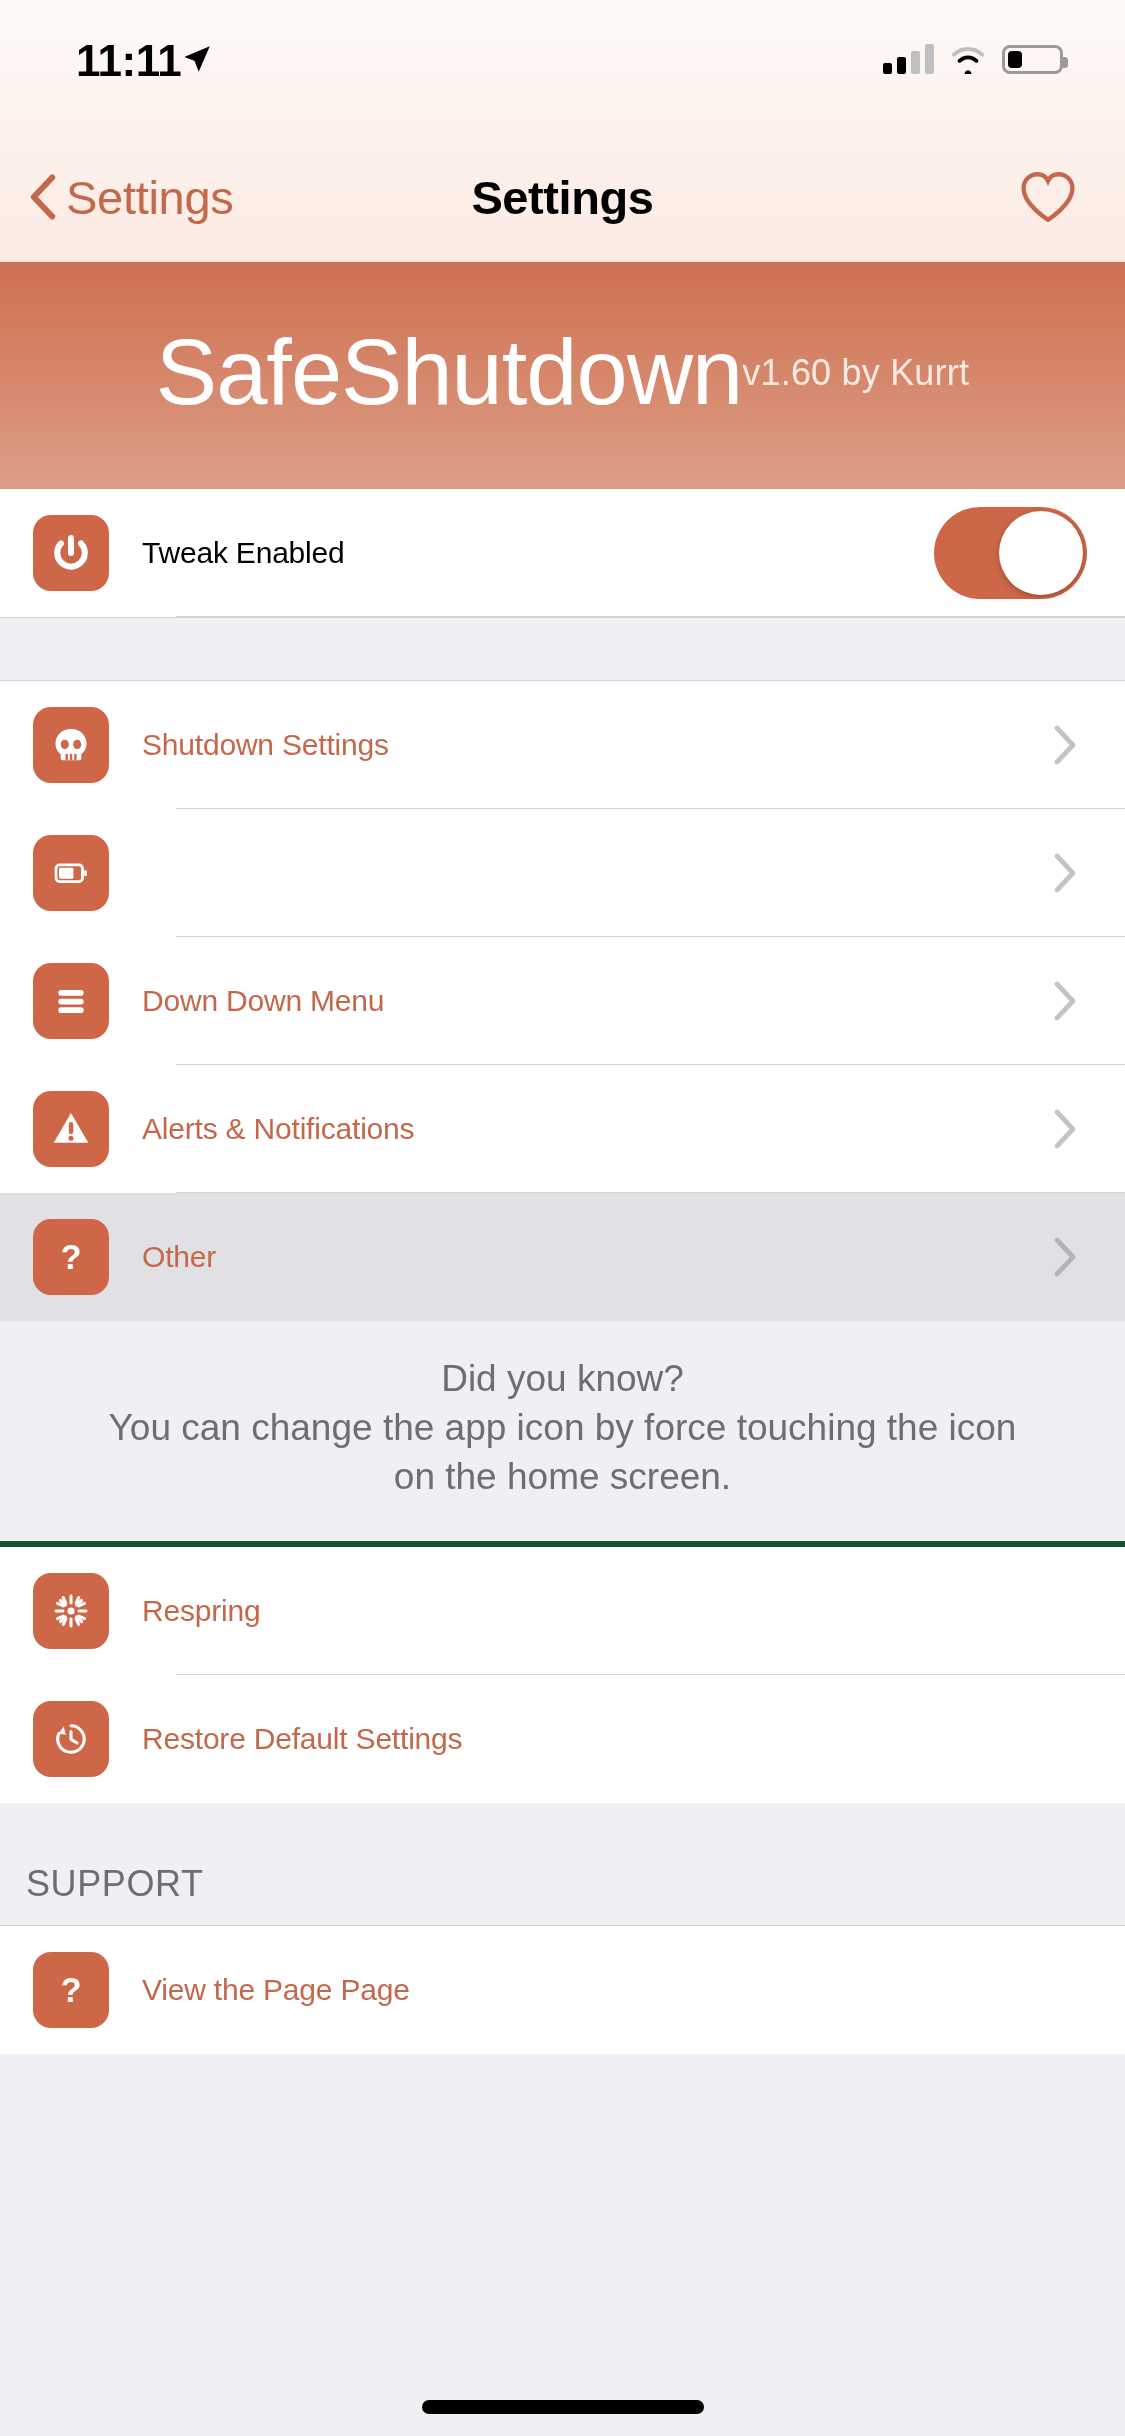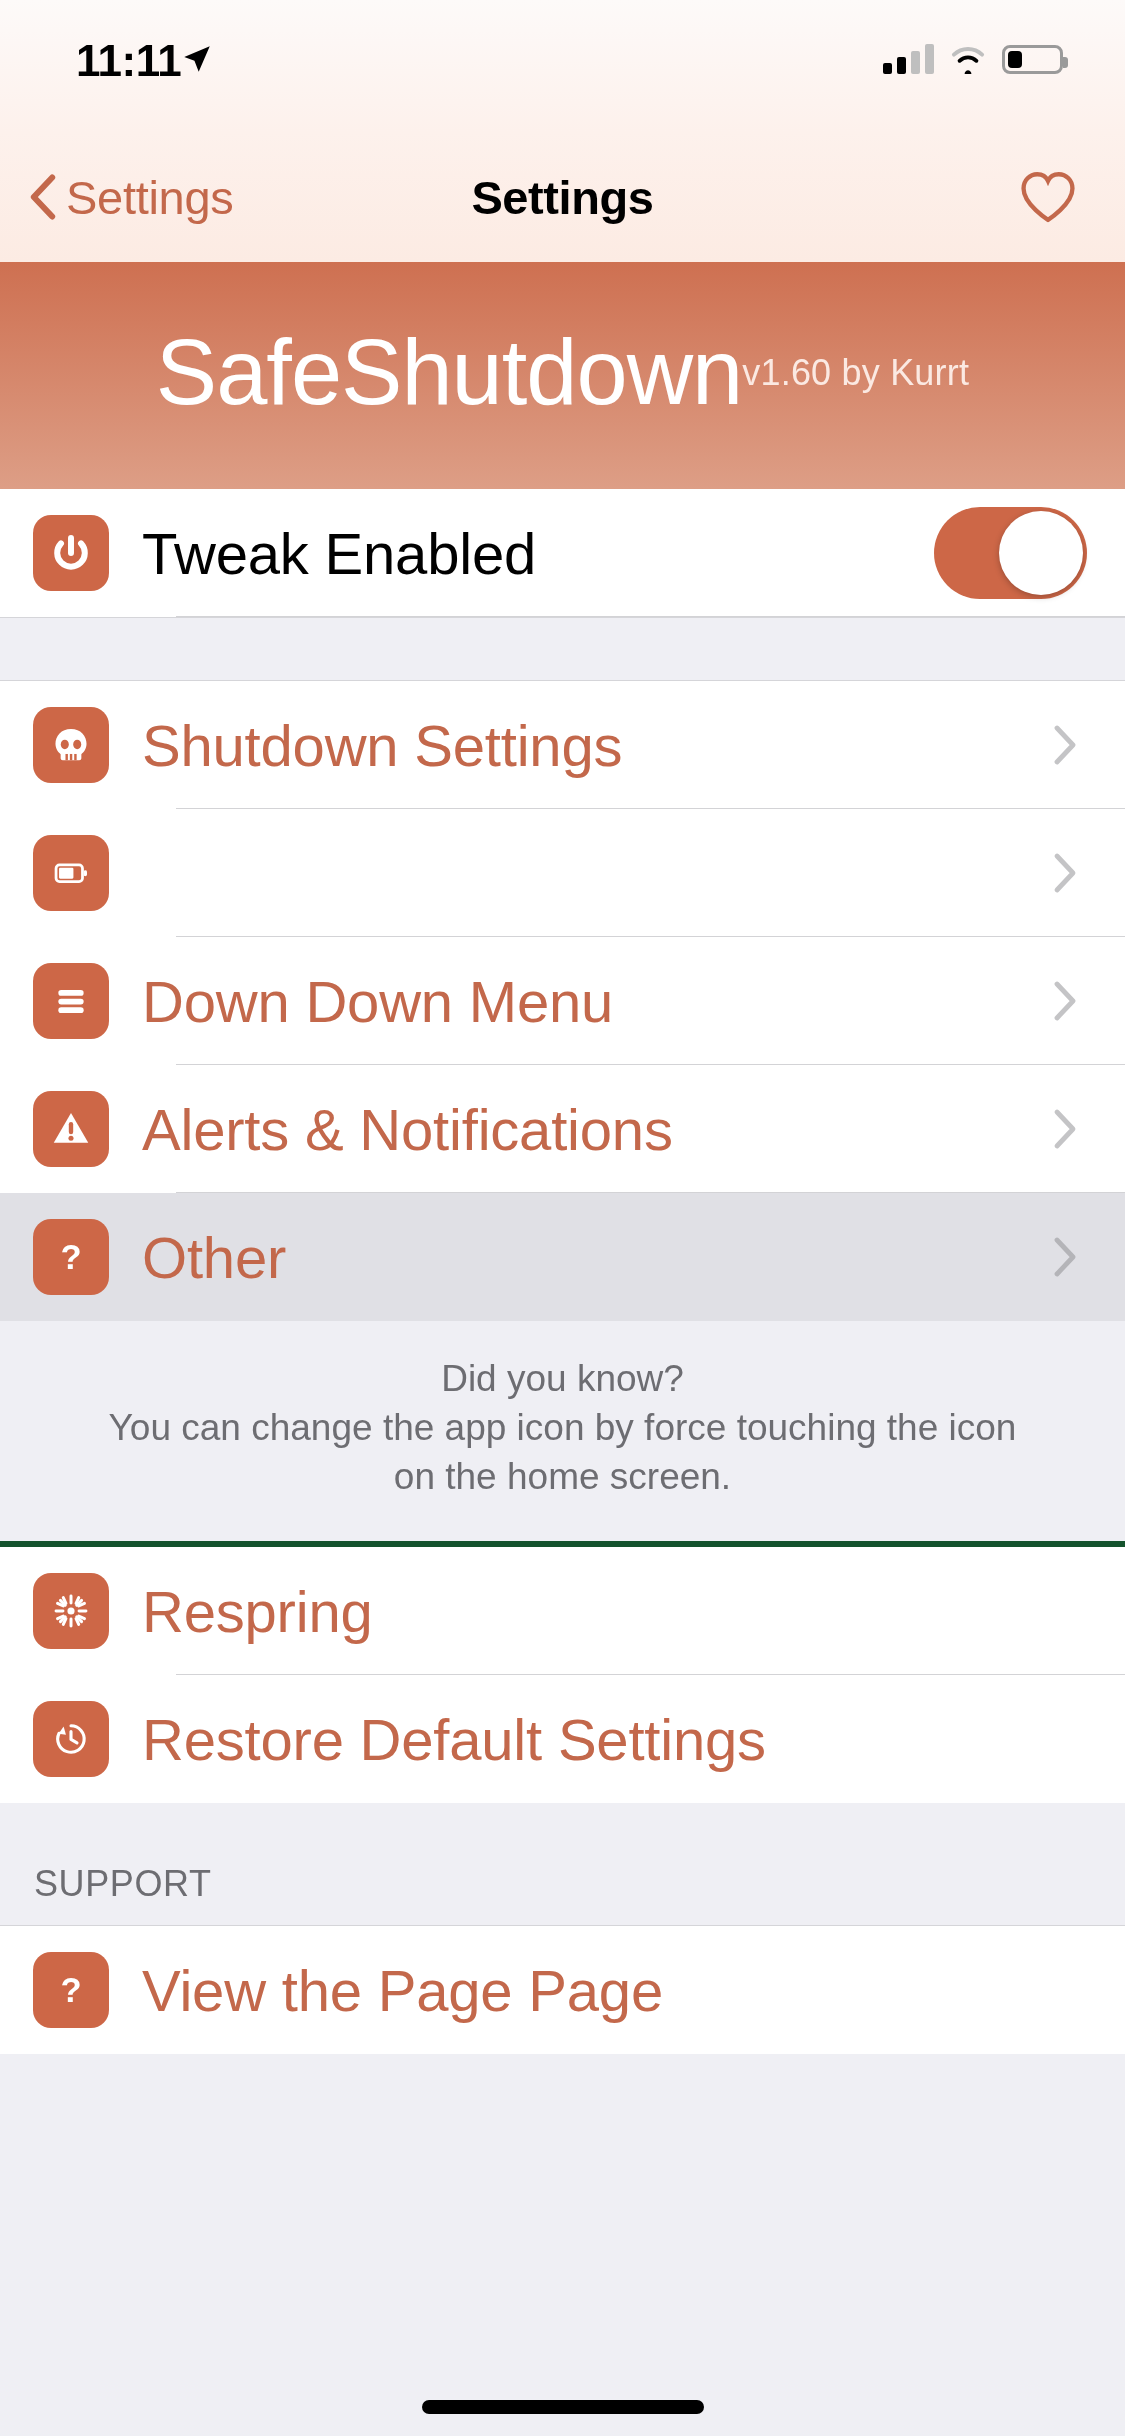--- a/index.html
+++ b/index.html
@@ -184,21 +184,21 @@
     height: 76px;
     border-radius: 18px;
     background: #CD6747;
     display: flex;
     align-items: center;
     justify-content: center;
     flex: 0 0 auto;
   }
   .row-label {
     margin-left: 33px;
-    font-size: 58px;
+    font-size: 30px;
     color: #C3684B;
     letter-spacing: -0.2px;
   }
   .row-label.dark { color: #000000; }
 
   .chevron-right {
     position: absolute;
     right: 48px;
     width: 24px;
     height: 42px;
@@ -231,21 +231,21 @@
     padding: 34px 42px 40px 42px;
     text-align: center;
     font-size: 37px;
     line-height: 1.32;
     color: #6D6D72;
     border-bottom: 6px solid #14532d;
   }
 
   .section-header {
     background: #EFEFF4;
-    padding: 60px 0 20px 34px;
+    padding: 60px 0 20px 26px;
     font-size: 36px;
     letter-spacing: 0.6px;
     color: #6D6D72;
     border-bottom: 1px solid #D5D5D9;
   }
 
   
   .home-indicator {
     position: absolute;
     left: 50%;

